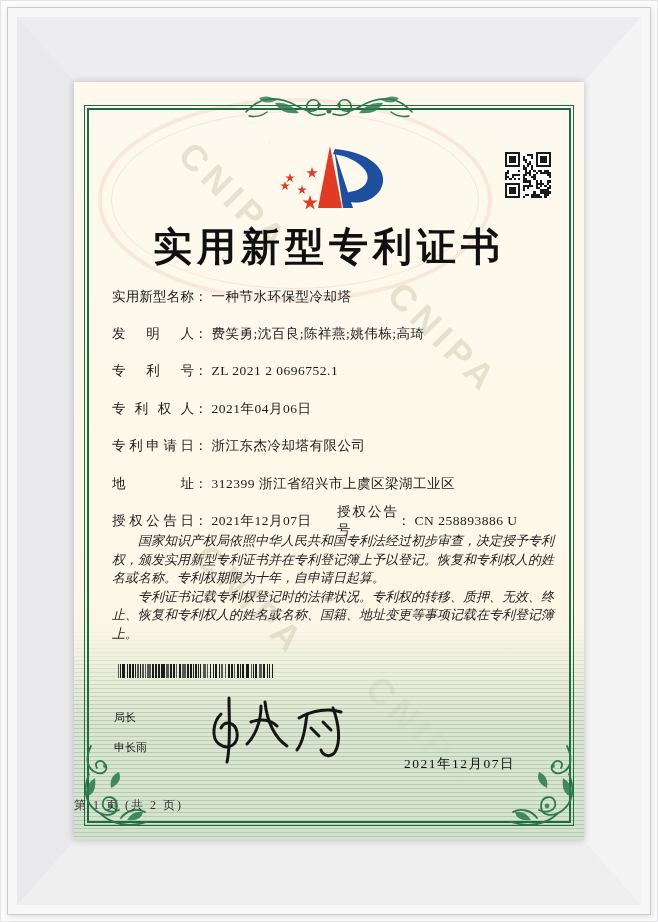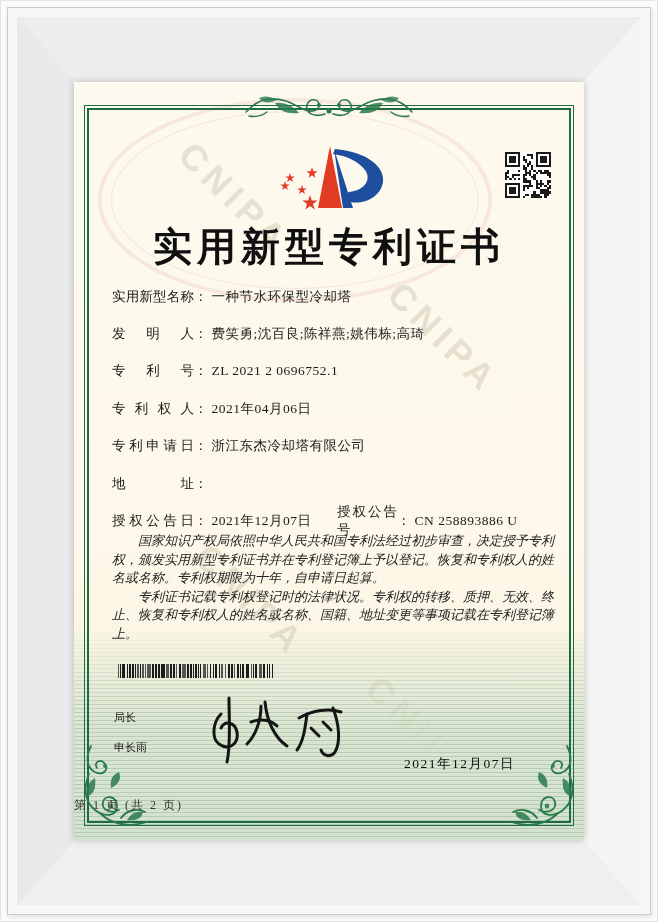--- a/index.html
+++ b/index.html
@@ -307,20 +307,21 @@
         <span class="fval">2021年04月06日</span>
       </div>
       <div class="frow">
         <span class="lab">专利申请日</span>
           <span class="colon">：</span>
         <span class="fval">浙江东杰冷却塔有限公司</span>
       </div>
       <div class="frow">
         <span class="lab">地址</span>
           <span class="colon">：</span>
+        <span class="fval">312399 浙江省绍兴市上虞区梁湖工业区</span>
       </div>
       <div class="frow">
         <span class="lab">授权公告日</span>
           <span class="colon">：</span>
         <span class="fval">2021年12月07日</span>
         <span class="pair2">
           <span class="lab2">授权公告号</span>
             <span class="colon">：</span>
           <span class="fval">CN 258893886 U</span>
         </span>

